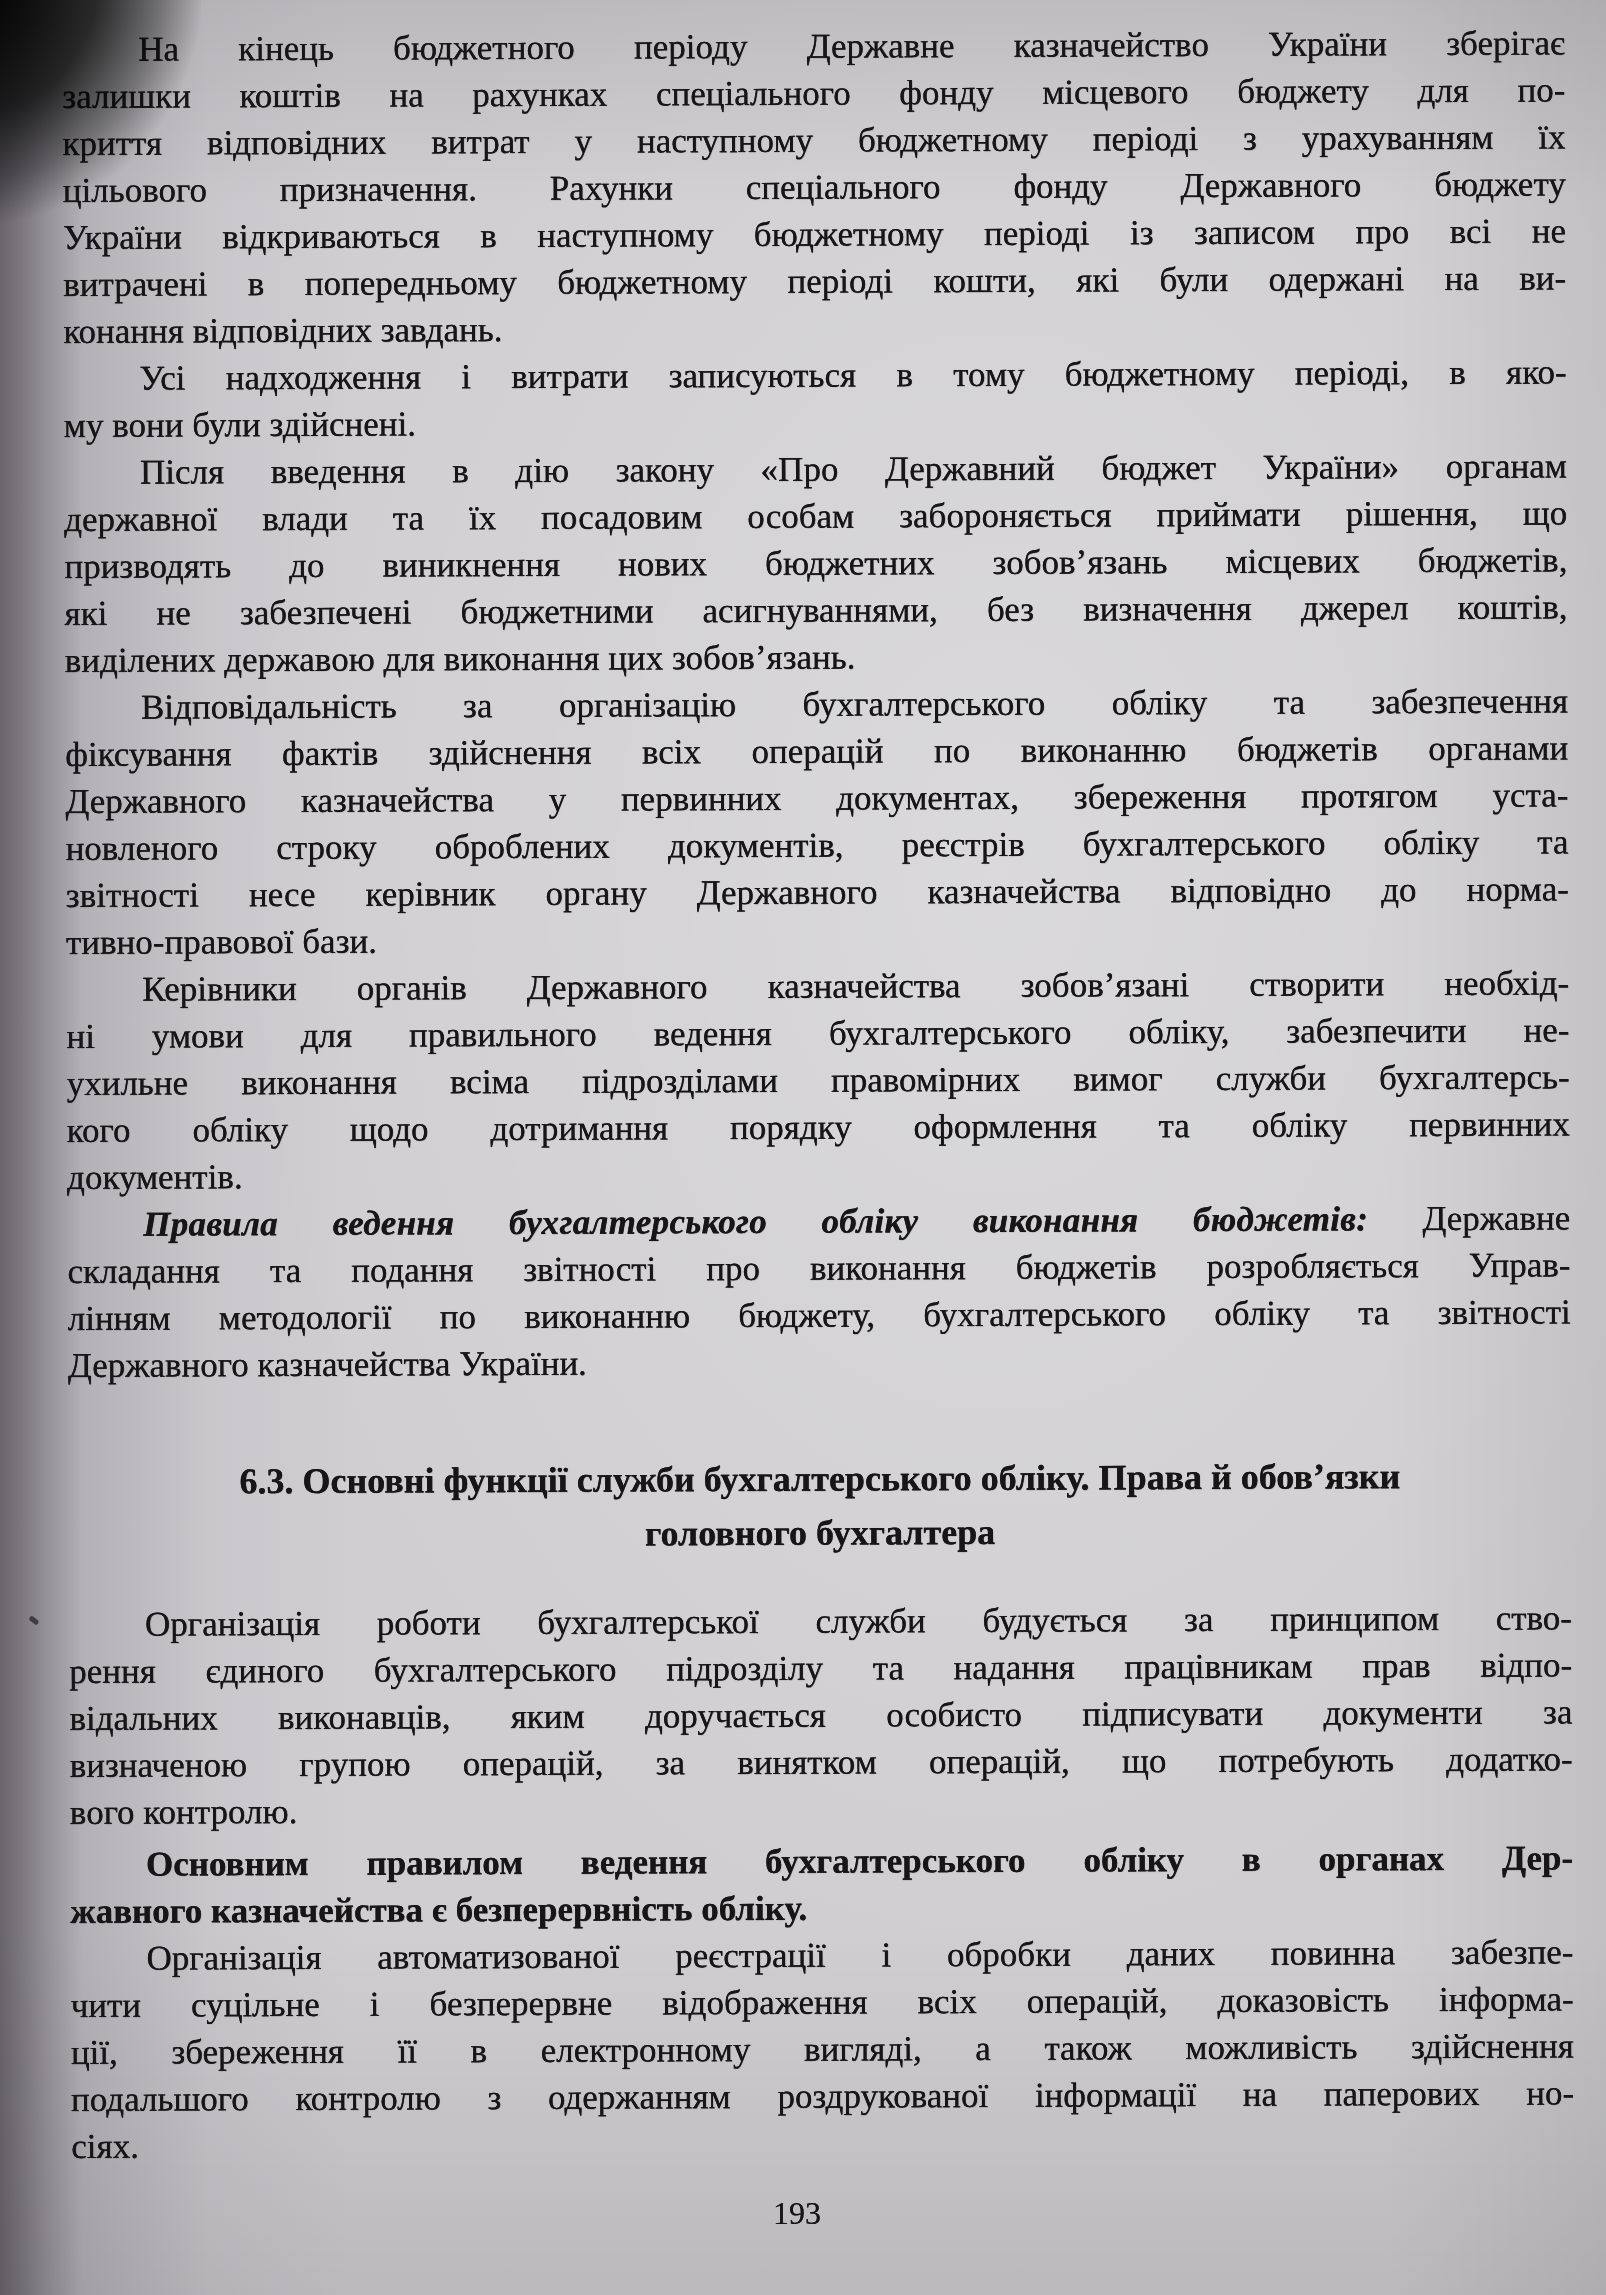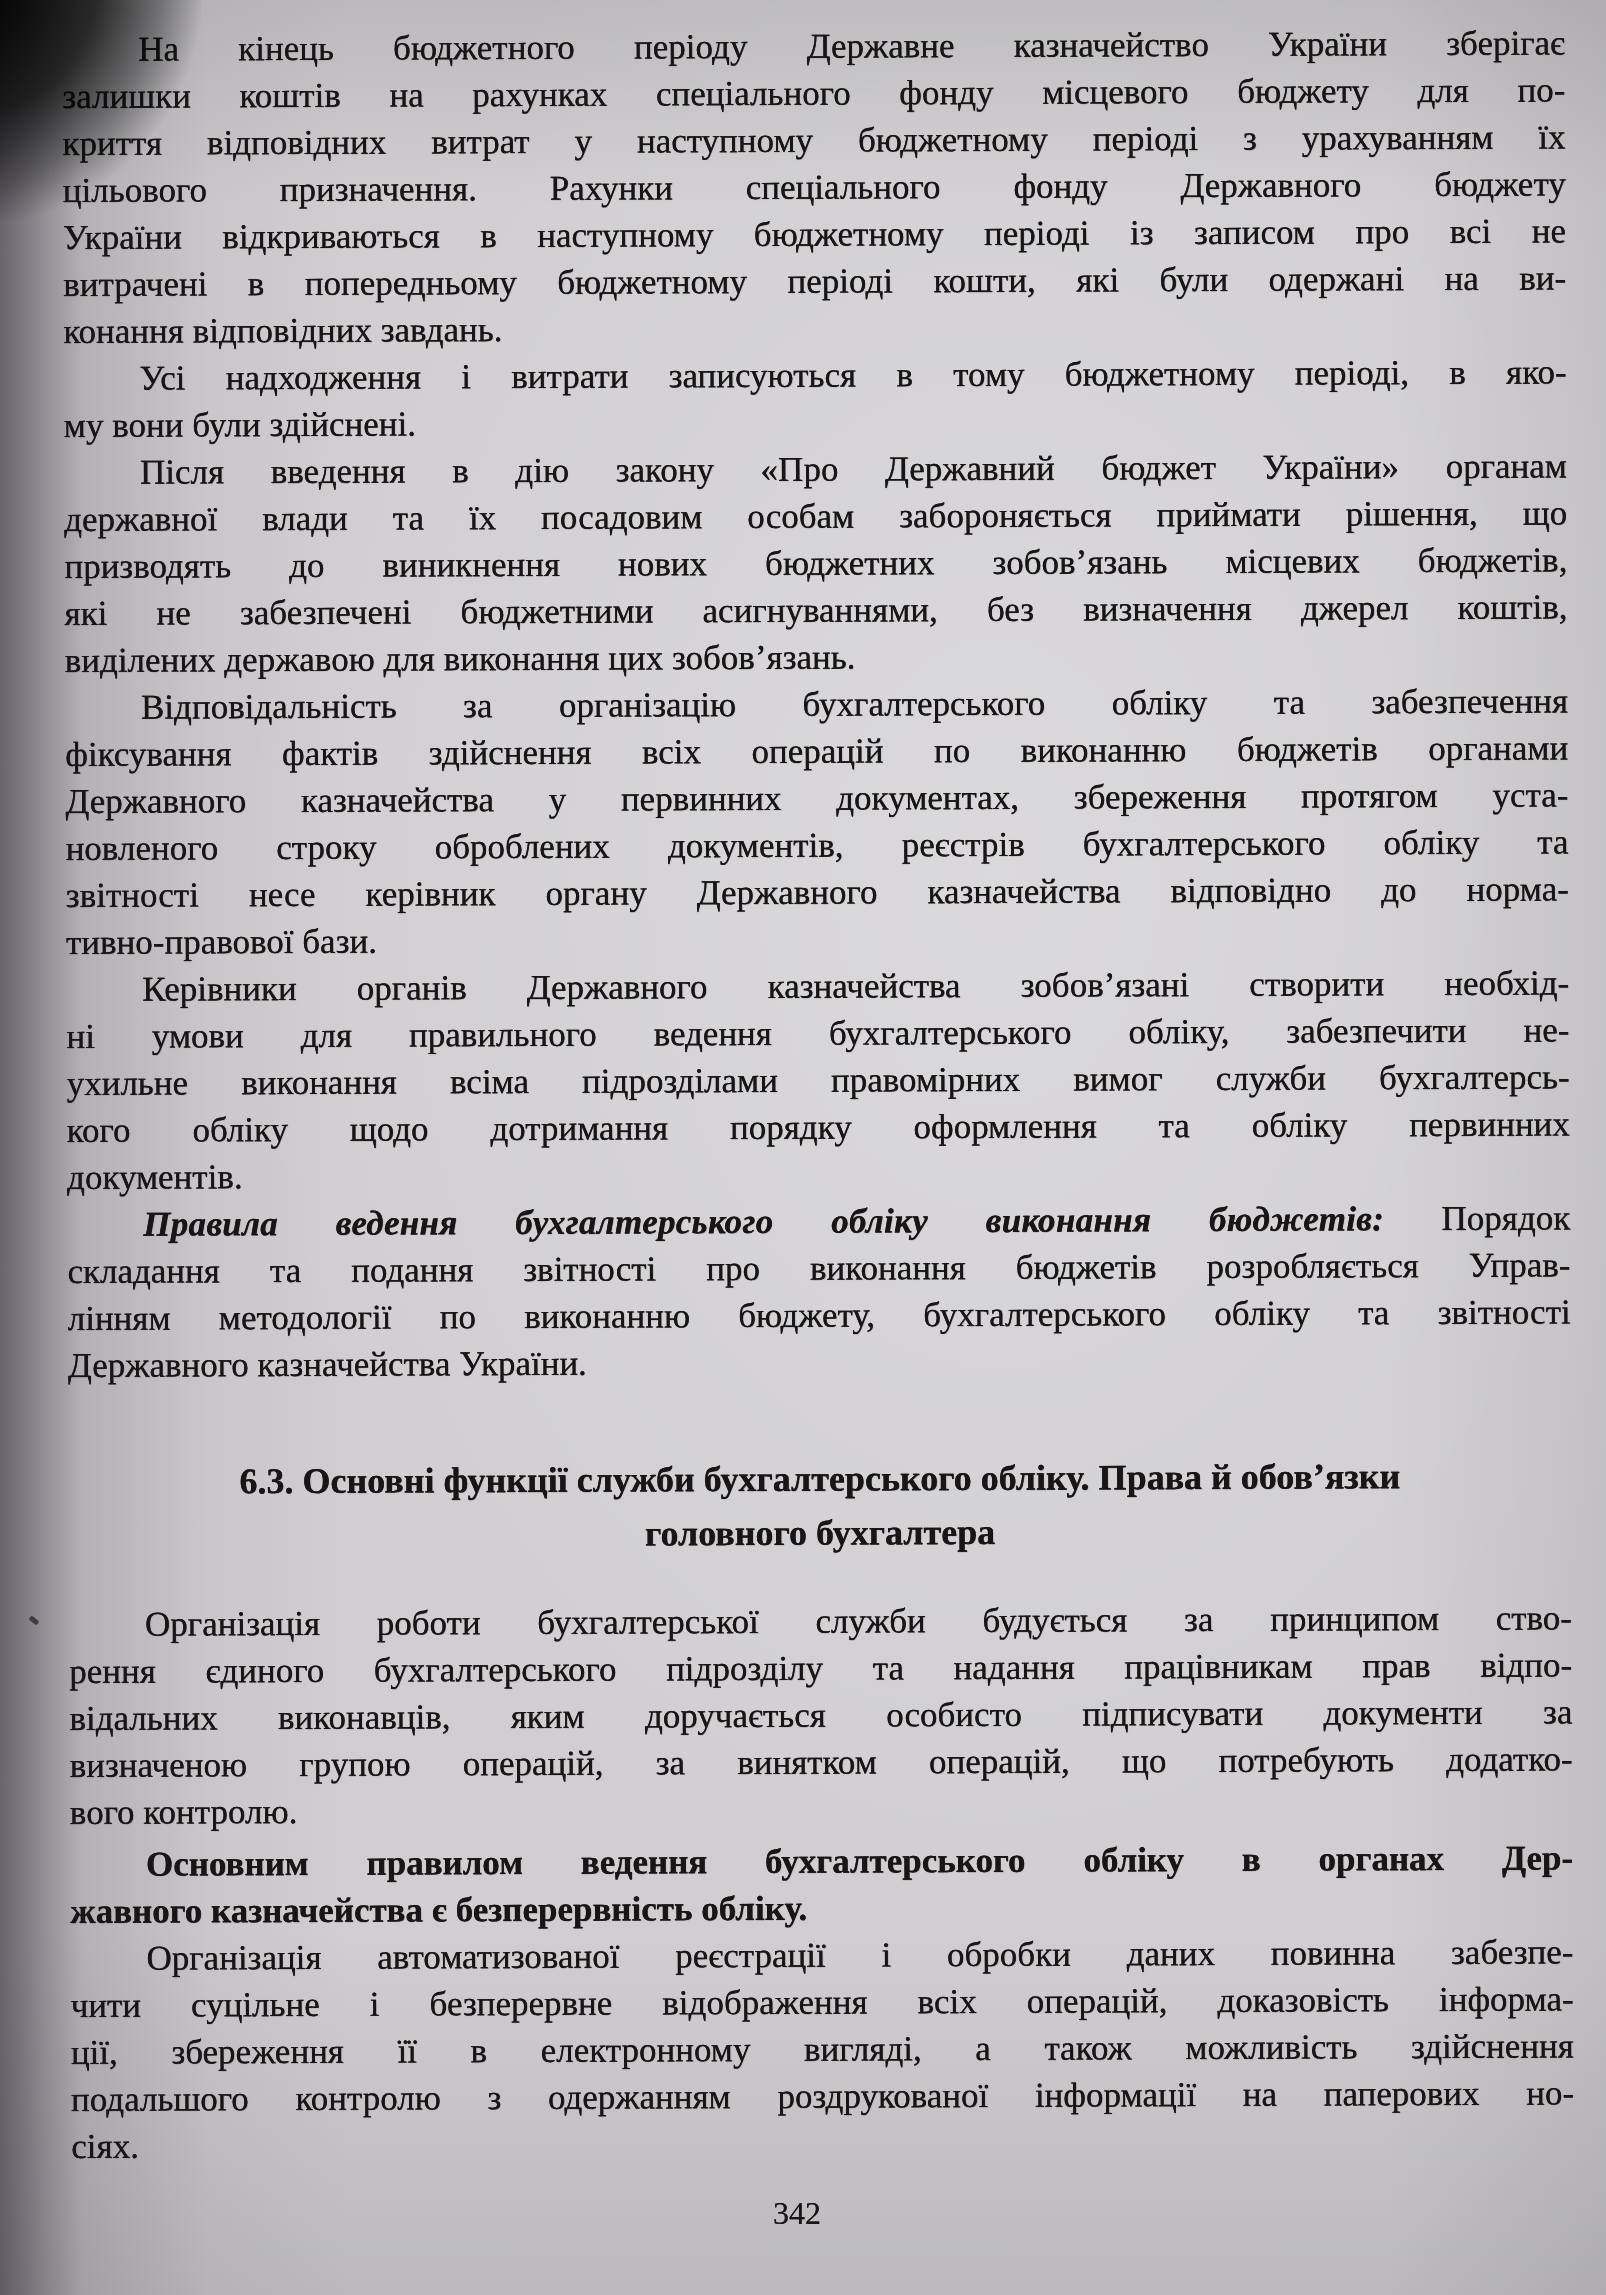--- a/index.html
+++ b/index.html
@@ -84,21 +84,21 @@
         <div class="line"><span>тивно-правової бази.</span></div>
       </div>
       <div class="block paragraph">
         <div class="line jl indent"><span>Керівники органів Державного казначейства зобов’язані створити необхід-</span></div>
         <div class="line jl"><span>ні умови для правильного ведення бухгалтерського обліку, забезпечити не-</span></div>
         <div class="line jl"><span>ухильне виконання всіма підрозділами правомірних вимог служби бухгалтерсь-</span></div>
         <div class="line jl"><span>кого обліку щодо дотримання порядку оформлення та обліку первинних</span></div>
         <div class="line"><span>документів.</span></div>
       </div>
       <div class="block paragraph">
-        <div class="line jl indent"><span class="bi">Правила ведення бухгалтерського обліку виконання бюджетів:</span><span> Порядок</span></div>
+        <div class="line jl indent"><span class="bi">Правила ведення бухгалтерського обліку виконання бюджетів:</span><span> Державне</span></div>
         <div class="line jl"><span>складання та подання звітності про виконання бюджетів розробляється Управ-</span></div>
         <div class="line jl"><span>лінням методології по виконанню бюджету, бухгалтерського обліку та звітності</span></div>
         <div class="line"><span>Державного казначейства України.</span></div>
       </div>
       <div class="block heading">
         <div class="line"><span>6.3. Основні функції служби бухгалтерського обліку. Права й обов’язки</span></div>
         <div class="line"><span>головного бухгалтера</span></div>
       </div>
       <div class="block paragraph">
         <div class="line jl indent"><span>Організація роботи бухгалтерської служби будується за принципом ство-</span></div>
@@ -112,18 +112,18 @@
         <div class="line"><span class="b">жавного казначейства є безперервність обліку.</span></div>
       </div>
       <div class="block paragraph">
         <div class="line jl indent"><span>Організація автоматизованої реєстрації і обробки даних повинна забезпе-</span></div>
         <div class="line jl"><span>чити суцільне і безперервне відображення всіх операцій, доказовість інформа-</span></div>
         <div class="line jl"><span>ції, збереження її в електронному вигляді, а також можливість здійснення</span></div>
         <div class="line jl"><span>подальшого контролю з одержанням роздрукованої інформації на паперових но-</span></div>
         <div class="line"><span>сіях.</span></div>
       </div>
     </div>
-  <div class="page-number">342</div>
+  <div class="page-number">193</div>
   <div class="overlay edge"></div>
   <div class="overlay corner"></div>
   <div class="speckle"></div>
 </div>
 
 
 </body></html>

